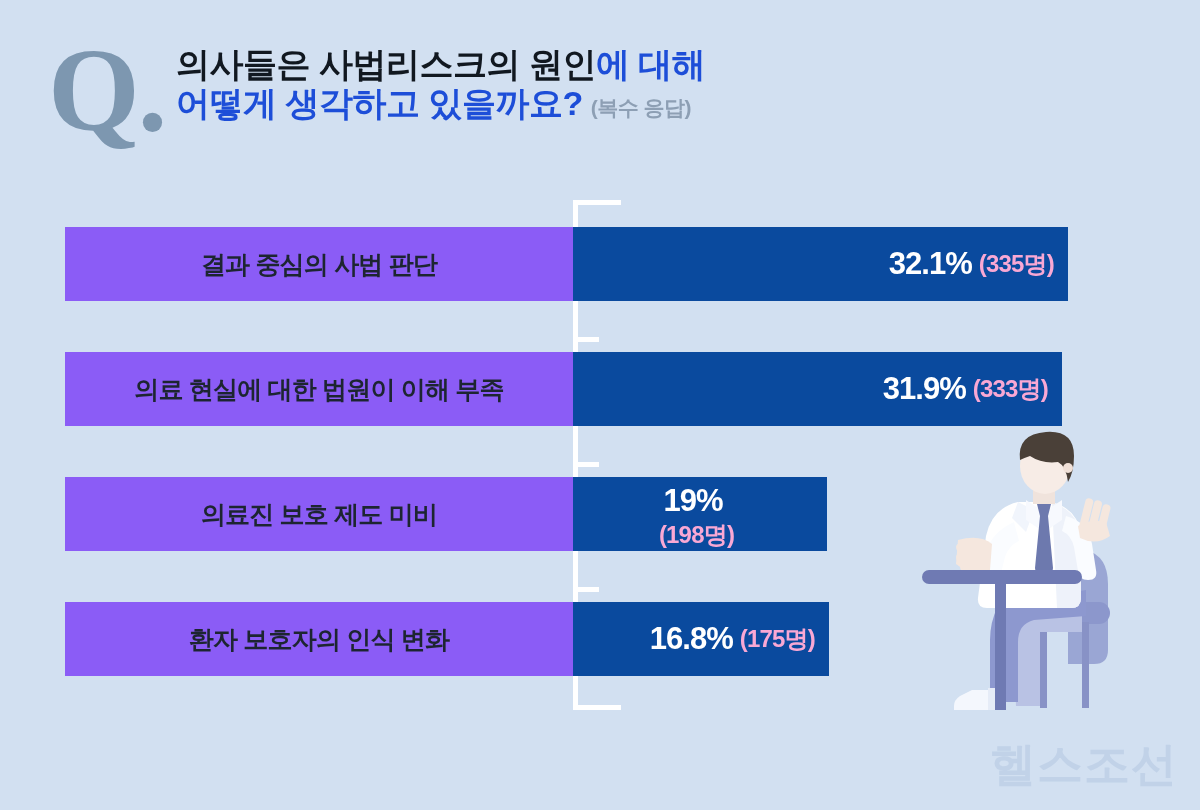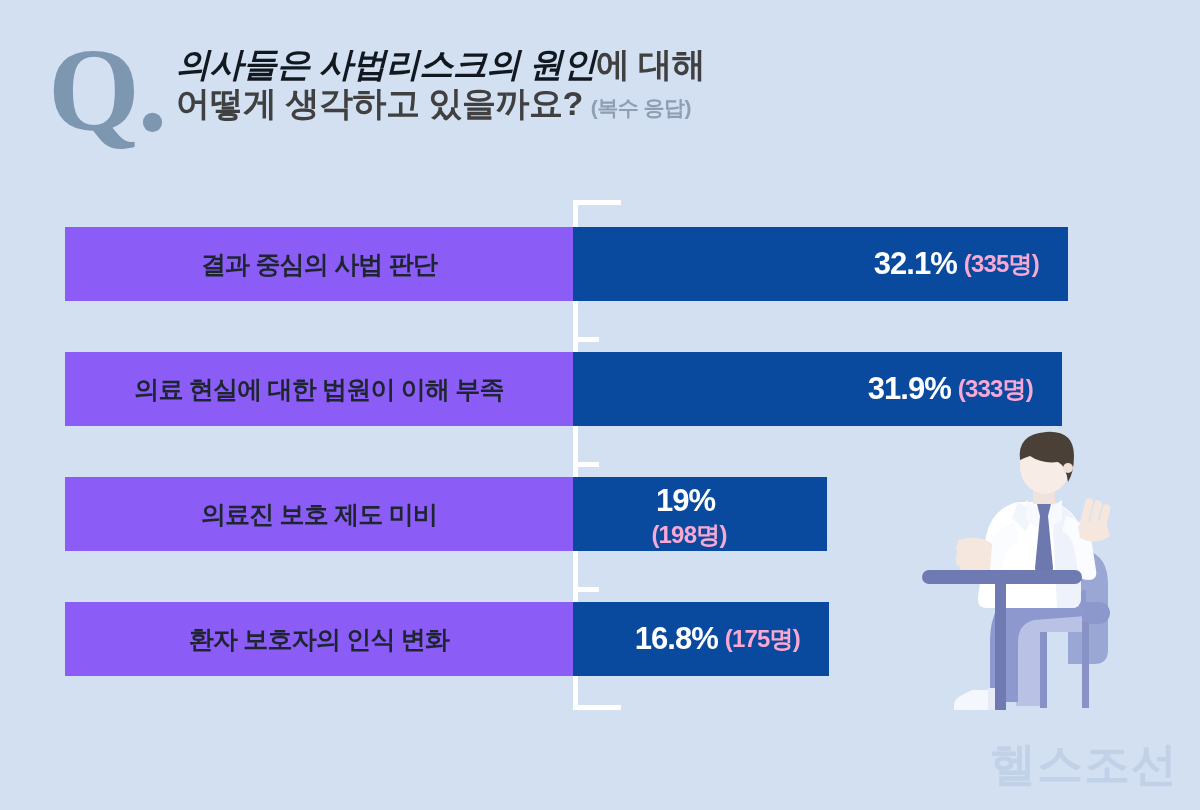--- a/index.html
+++ b/index.html
@@ -23,22 +23,22 @@
     font-weight:700;
     color:#7d97b0;
     line-height:118px;
     letter-spacing:-2px;
   }
 
   #title-block { position:absolute; left:176px; top:45px; width:760px; }
   .title-line { white-space:nowrap; line-height:1.16; }
   .title-line-1 { font-size:34px; }
   .title-line-2 { font-size:34px; margin-top:0; }
-  .t-bold { font-weight:800; color:#111820; letter-spacing:-0.5px;font-style:italic; }
-  .t-reg  { font-weight:600; color:#404040; letter-spacing:-0.5px; }
+  .t-bold { font-weight:800; color:#111820; letter-spacing:-0.5px; }
+  .t-reg  { font-weight:600; color:#1d4ed8; letter-spacing:-0.5px; }
   .t-note { font-size:21px; font-weight:700; color:#8d9fb4; letter-spacing:-0.5px; margin-left:8px; }
 
   
   #chart { position:absolute; left:0; top:0; width:1200px; height:810px; }
 
   .axis-line {
     position:absolute;
     left:573px; top:200px;
     width:5px; height:510px;
     background:#ffffff;
@@ -66,21 +66,21 @@
     color:#1d2531;
     letter-spacing:-0.8px;
     white-space:nowrap;
   }
 
   .row-bar {
     position:absolute;
     top:0; height:74px;
     background:#0a4a9e;
     display:flex; align-items:center; justify-content:flex-end;
-    padding-right:29px;
+    padding-right:14px;
   }
   .bar-pct {
     font-size:31px;
     font-weight:800;
     color:#ffffff;
     letter-spacing:-1px;
   }
   .bar-cnt {
     font-size:24px;
     font-weight:600;

